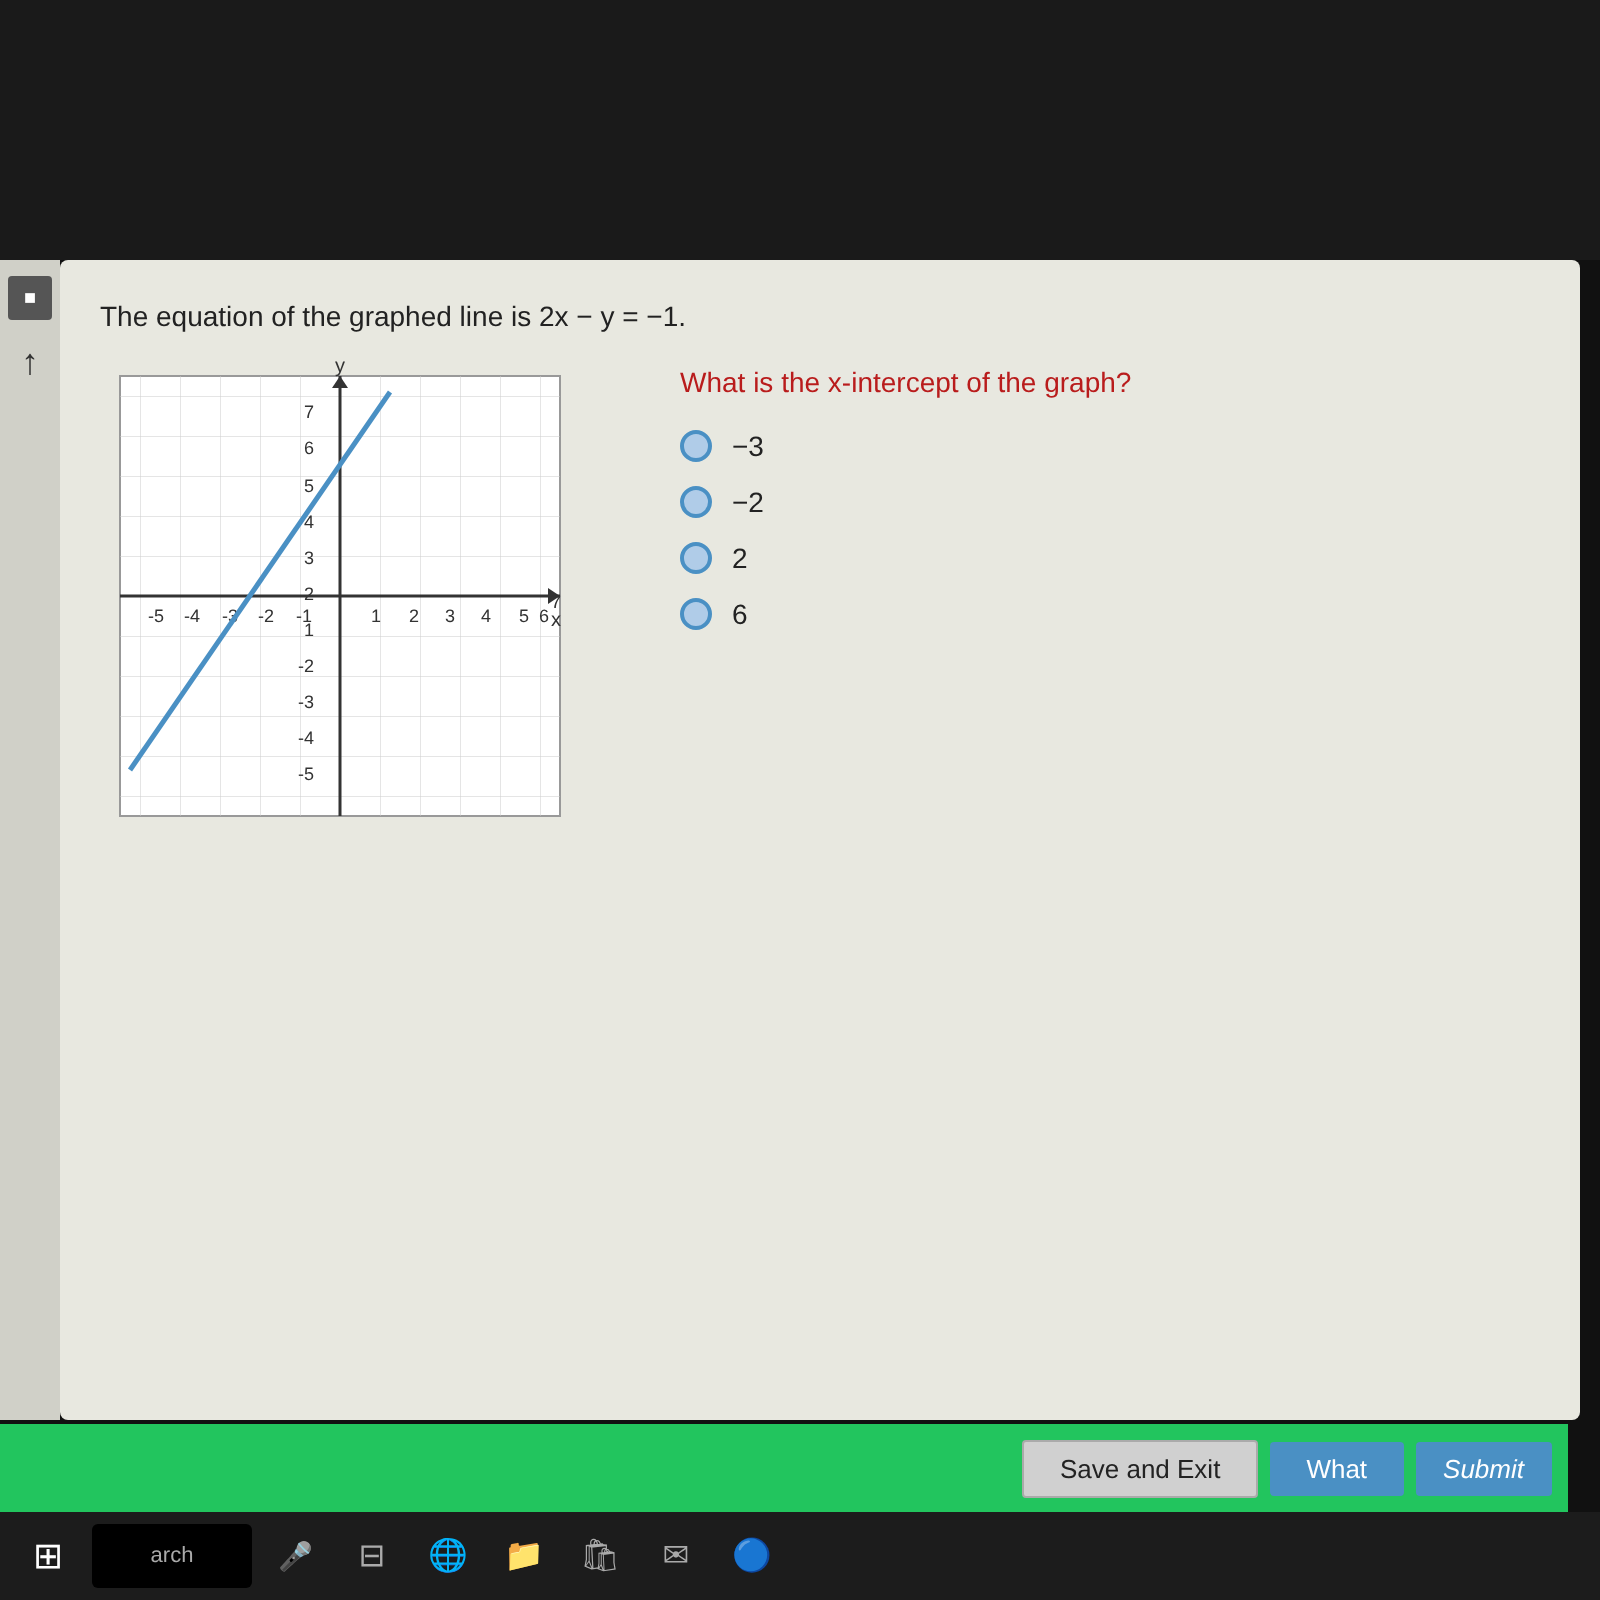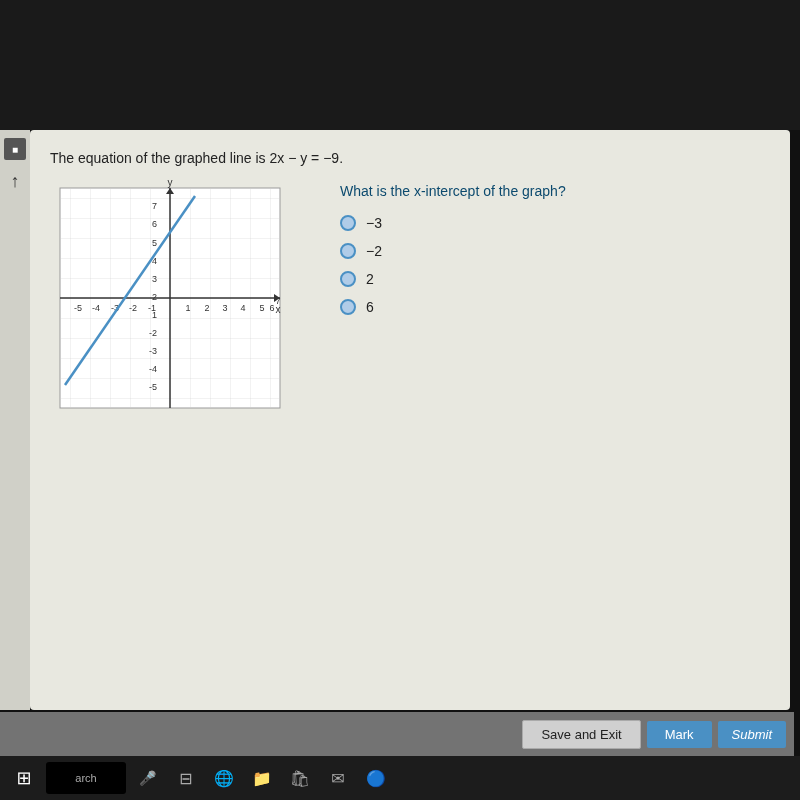--- a/index.html
+++ b/index.html
@@ -92,21 +92,21 @@
     }
 
     
     .right-panel {
       flex: 1;
       padding-top: 5px;
     }
 
     .answer-question {
       font-size: 14px;
-      color: #0c4a6e;
+      color: #b91c1c;
       margin-bottom: 16px;
     }
 
     .answer-option {
       display: flex;
       align-items: center;
       margin-bottom: 12px;
       cursor: pointer;
     }
 
@@ -142,23 +142,23 @@
       height: 32px;
       display: flex; align-items: center; justify-content: center;
       color: #aaa;
       font-size: 14px;
     }
 
     
     .nav-buttons-bar {
       position: absolute;
       bottom: 44px;
-      left: 0; right: 6px;
+      left: 0; right: 16px;
       height: 44px;
-      background: #737373;
+      background: #22c55e;
       display: flex;
       align-items: center;
       justify-content: flex-end;
       padding-right: 8px;
       gap: 6px;
     }
 
     .mark-return-link {
       position: absolute;
       bottom: 52px;
@@ -216,21 +216,21 @@
     <span>TIME</span><br>
     <span>0</span>
   </div>
 
   <div class="sidebar">
     <div class="sidebar-icon">■</div>
     <div class="sidebar-icon" style="background:transparent; color:#333; font-size:18px;">↑</div>
   </div>
 
   <div class="content-card">
-    <div class="question-text">The equation of the graphed line is 2x − y = −9.</div>
+    <div class="question-text">The equation of the graphed line is 2x − y = −1.</div>
 
     <div class="main-body">
 
       <div class="graph-container">
         <svg class="graph-svg" width="240" height="260" viewBox="0 0 240 260">
 
           <defs>
             <pattern id="smallGrid" width="20" height="20" patternUnits="userSpaceOnUse">
               <path d="M 20 0 L 0 0 0 20" fill="none" stroke="#ccc" stroke-width="0.5"></path>
             </pattern>
@@ -301,21 +301,21 @@
           <span class="option-label">6</span>
         </div>
       </div>
     </div>
   </div>
 
   <div class="mark-return-link">Mark this and return</div>
 
   <div class="nav-buttons-bar">
     <button class="btn-save">Save and Exit</button>
-    <button class="btn-next">Mark</button>
+    <button class="btn-next">What</button>
     <button class="btn-submit">Submit</button>
   </div>
 
   <div class="taskbar">
     <div class="taskbar-item" style="color:#fff; font-size:18px;">⊞</div>
     <div class="taskbar-item" style="background:#000000; border-radius:3px; width:80px; font-size:11px; color:#aaa; padding: 0 6px;">arch</div>
     <div class="taskbar-item">🎤</div>
     <div class="taskbar-item" style="font-size:16px;">⊟</div>
     <div class="taskbar-item" style="color:#3da6f5; font-size:16px;">🌐</div>
     <div class="taskbar-item" style="font-size:16px;">📁</div>

